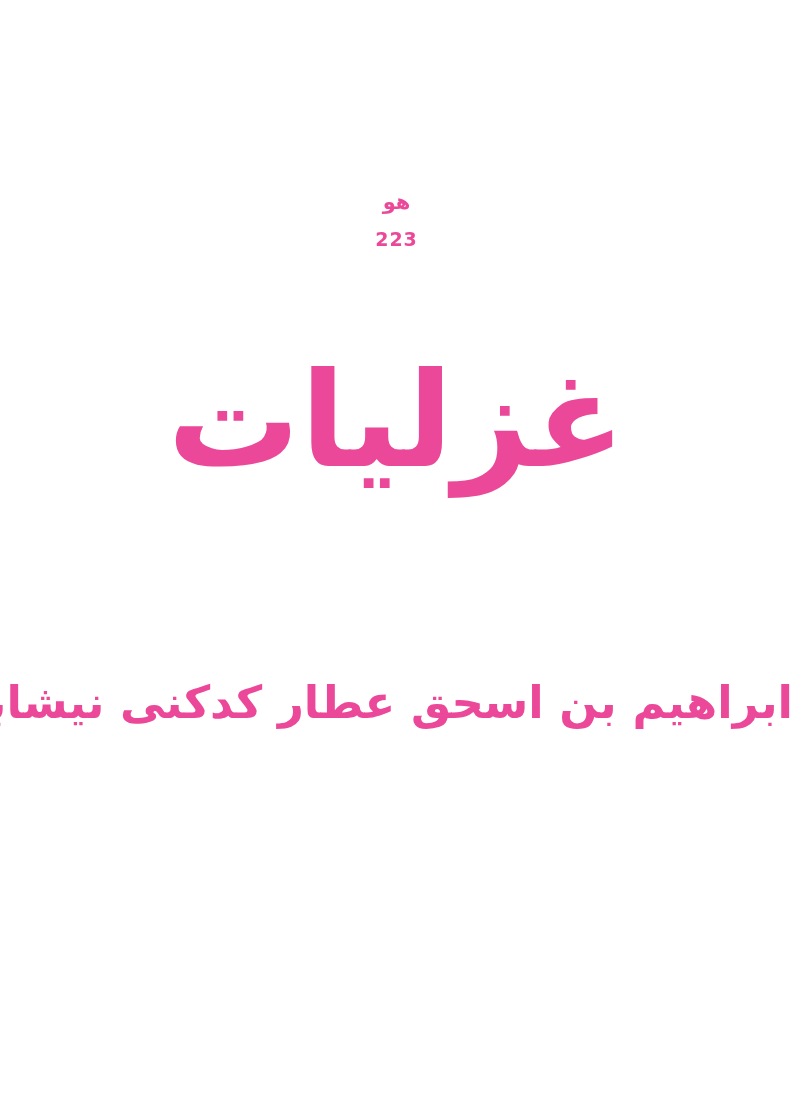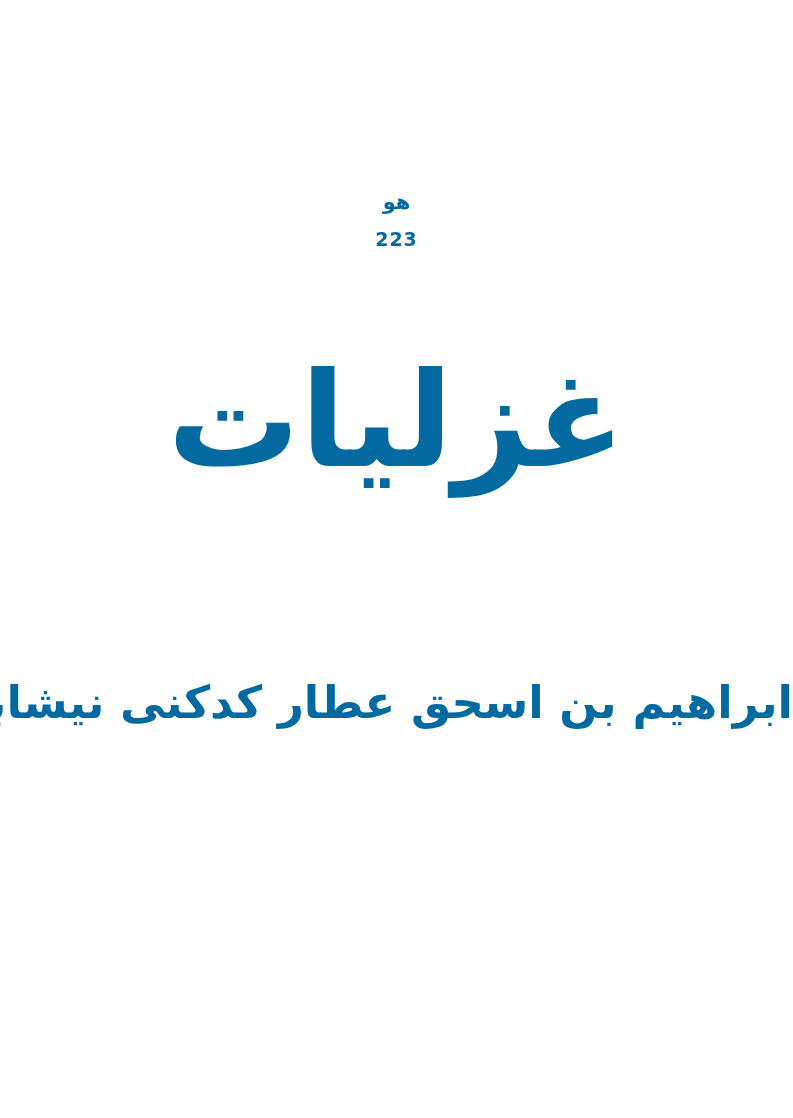--- a/index.html
+++ b/index.html
@@ -6,21 +6,21 @@
     margin: 0;
     padding: 0;
     background: #ffffff;
   }
   .page {
     position: relative;
     width: 793px;
     height: 902px;
     margin: 0 auto;
     background: #ffffff;
-    color: #0369a1;
+    color: #ec4899;
     font-family: "DejaVu Sans", sans-serif;
     direction: rtl;
     overflow: hidden;
   }
   .centered-line {
     position: absolute;
     left: 0;
     width: 100%;
     text-align: center;
     white-space: nowrap;

